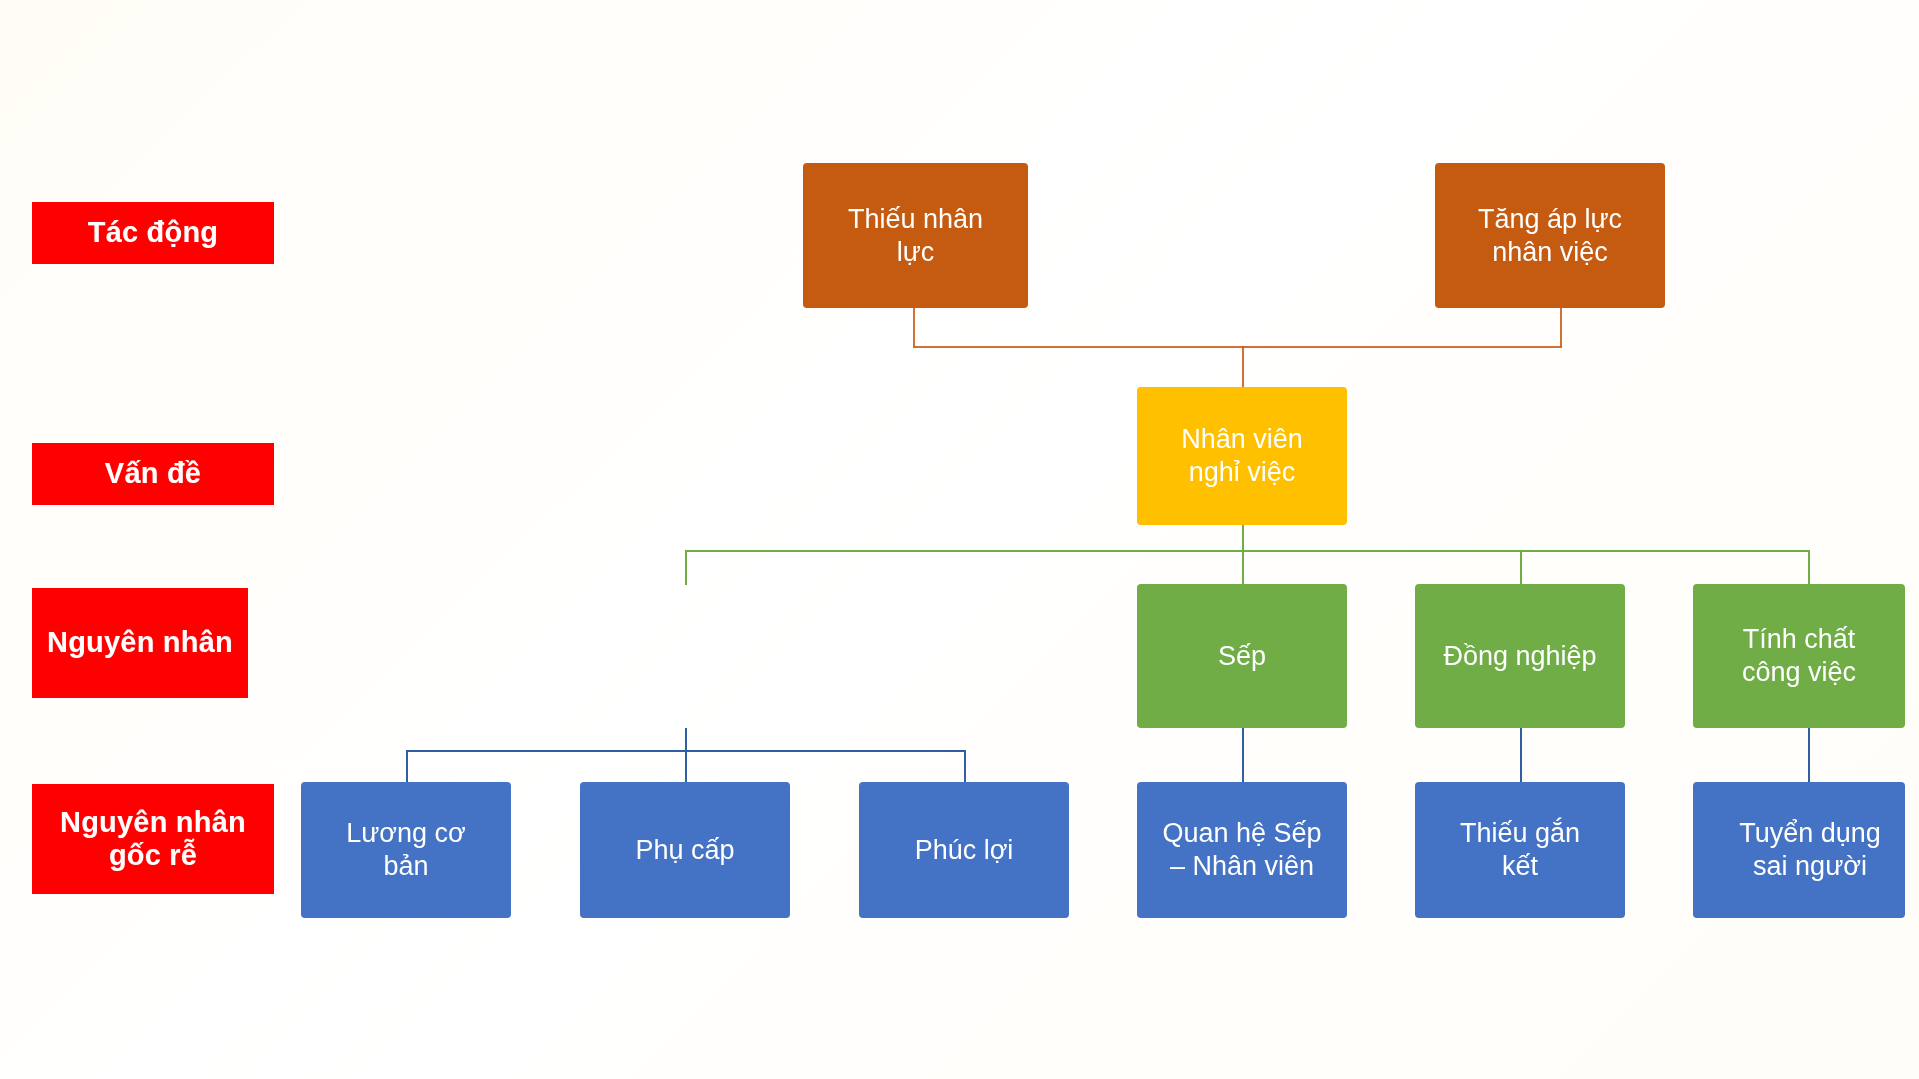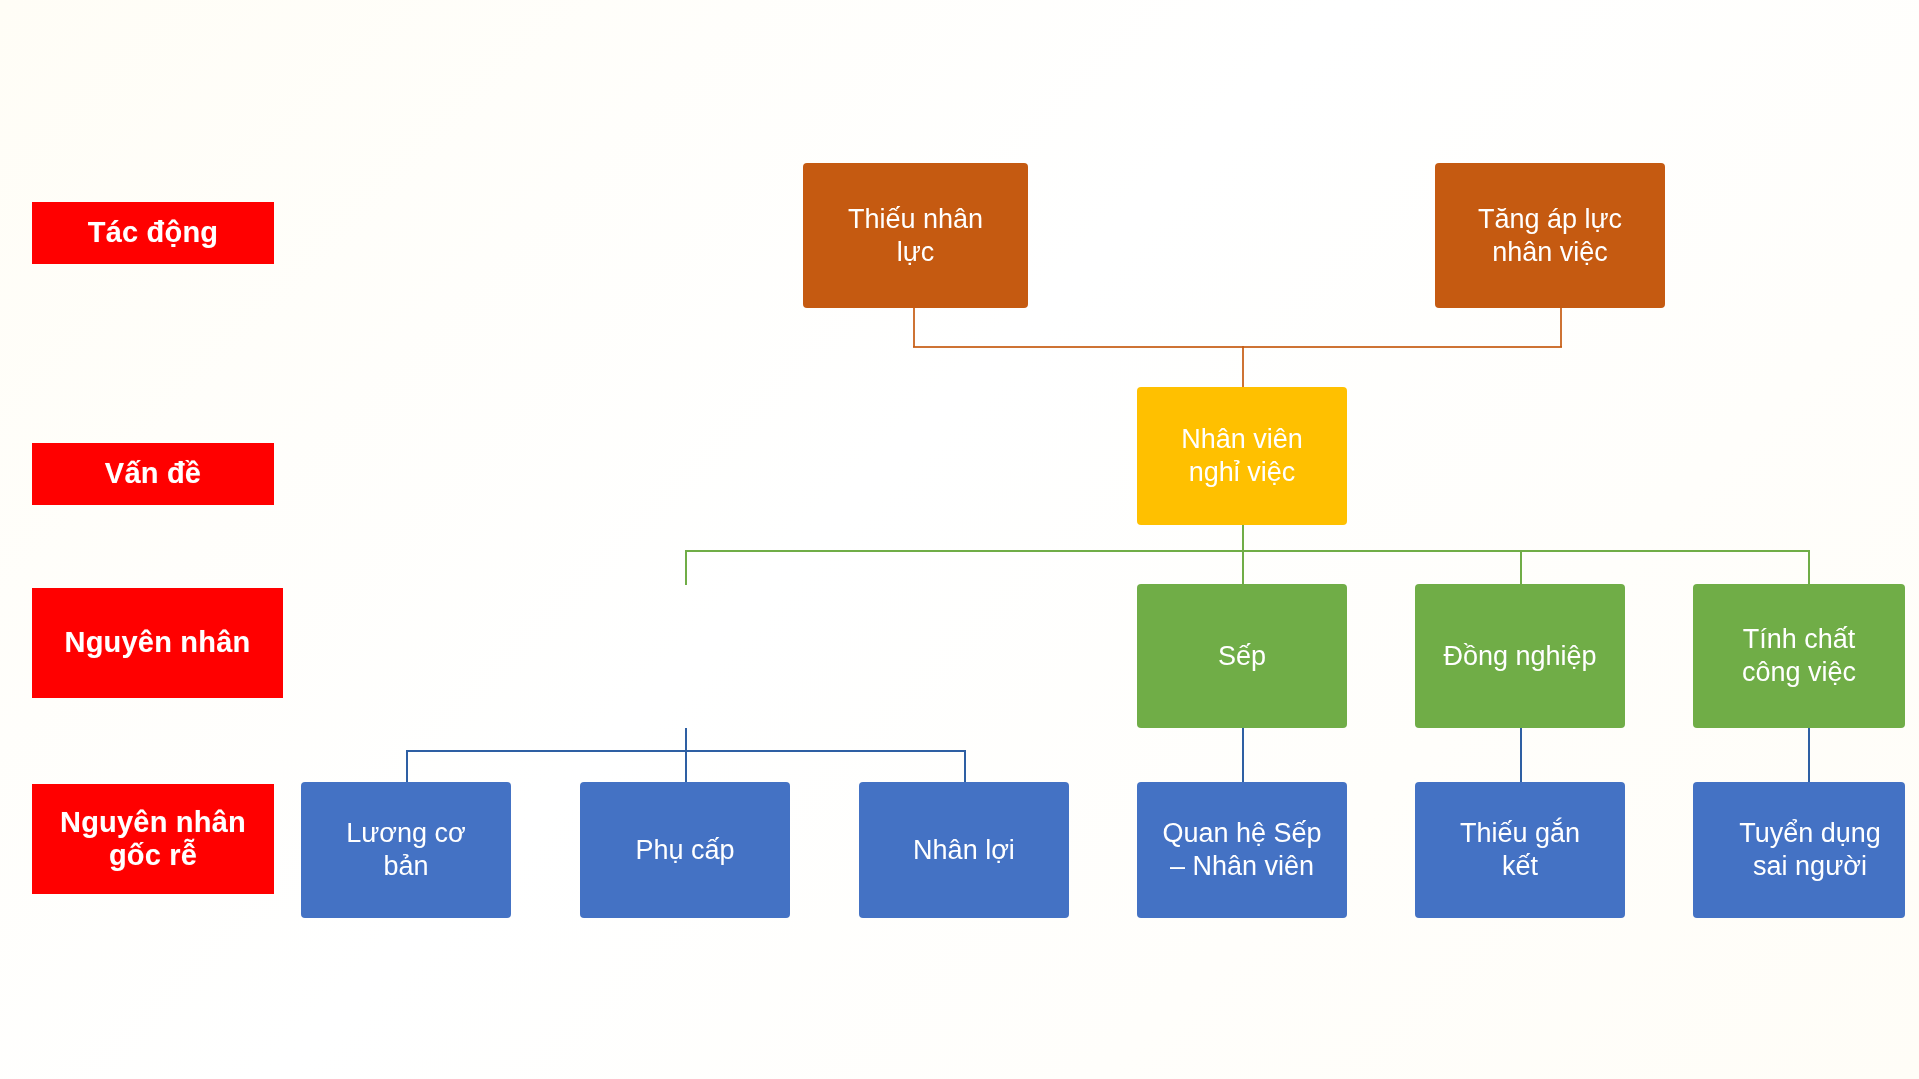--- a/index.html
+++ b/index.html
@@ -96,21 +96,21 @@
   <div class="conn v c-blue" style="left:1242px; top:728px; height:54px;"></div>
   <div class="conn v c-blue" style="left:1520px; top:728px; height:54px;"></div>
   <div class="conn v c-blue" style="left:1808px; top:728px; height:54px;"></div>
 
   <div class="stage-label" style="left:32px; top:202px; width:242px; height:62px;">
     <span>Tác động</span>
   </div>
   <div class="stage-label" style="left:32px; top:443px; width:242px; height:62px;">
     <span>Vấn đề</span>
   </div>
-  <div class="stage-label" style="left:32px; top:588px; width:251px; height:110px;">
+  <div class="stage-label" style="left:32px; top:588px; width:216px; height:110px;">
     <span>Nguyên nhân</span>
   </div>
   <div class="stage-label" style="left:32px; top:784px; width:242px; height:110px;">
     <span>Nguyên nhân gốc rễ</span>
   </div>
 
   <div class="node impact" style="left:803px; top:163px; width:225px; height:145px;">Thiếu nhân
 lực</div>
   <div class="node impact" style="left:1435px; top:163px; width:230px; height:145px;">Tăng áp lực
 nhân việc</div>
@@ -119,21 +119,21 @@
 nghỉ việc</div>
 
   <div class="node cause" style="left:1137px; top:584px; width:210px; height:144px;">Sếp</div>
   <div class="node cause" style="left:1415px; top:584px; width:210px; height:144px;">Đồng nghiệp</div>
   <div class="node cause" style="left:1693px; top:584px; width:212px; height:144px;">Tính chất
 công việc</div>
 
   <div class="node root" style="left:580px; top:782px; width:210px; height:136px;">Phụ cấp</div>
   <div class="node root" style="left:301px; top:782px; width:210px; height:136px;">Lương cơ
 bản</div>
-  <div class="node root" style="left:859px; top:782px; width:210px; height:136px;">Nhân lợi</div>
+  <div class="node root" style="left:859px; top:782px; width:210px; height:136px;">Phúc lợi</div>
   <div class="node root" style="left:1137px; top:782px; width:210px; height:136px;">Quan hệ Sếp
 – Nhân viên</div>
   <div class="node root" style="left:1415px; top:782px; width:210px; height:136px;">Thiếu gắn
 kết</div>
   <div class="node root" style="left:1693px; top:782px; width:212px; height:136px;padding-left:30px;">Tuyển dụng
 sai người</div>
 
 </div>
 
 </body></html>

